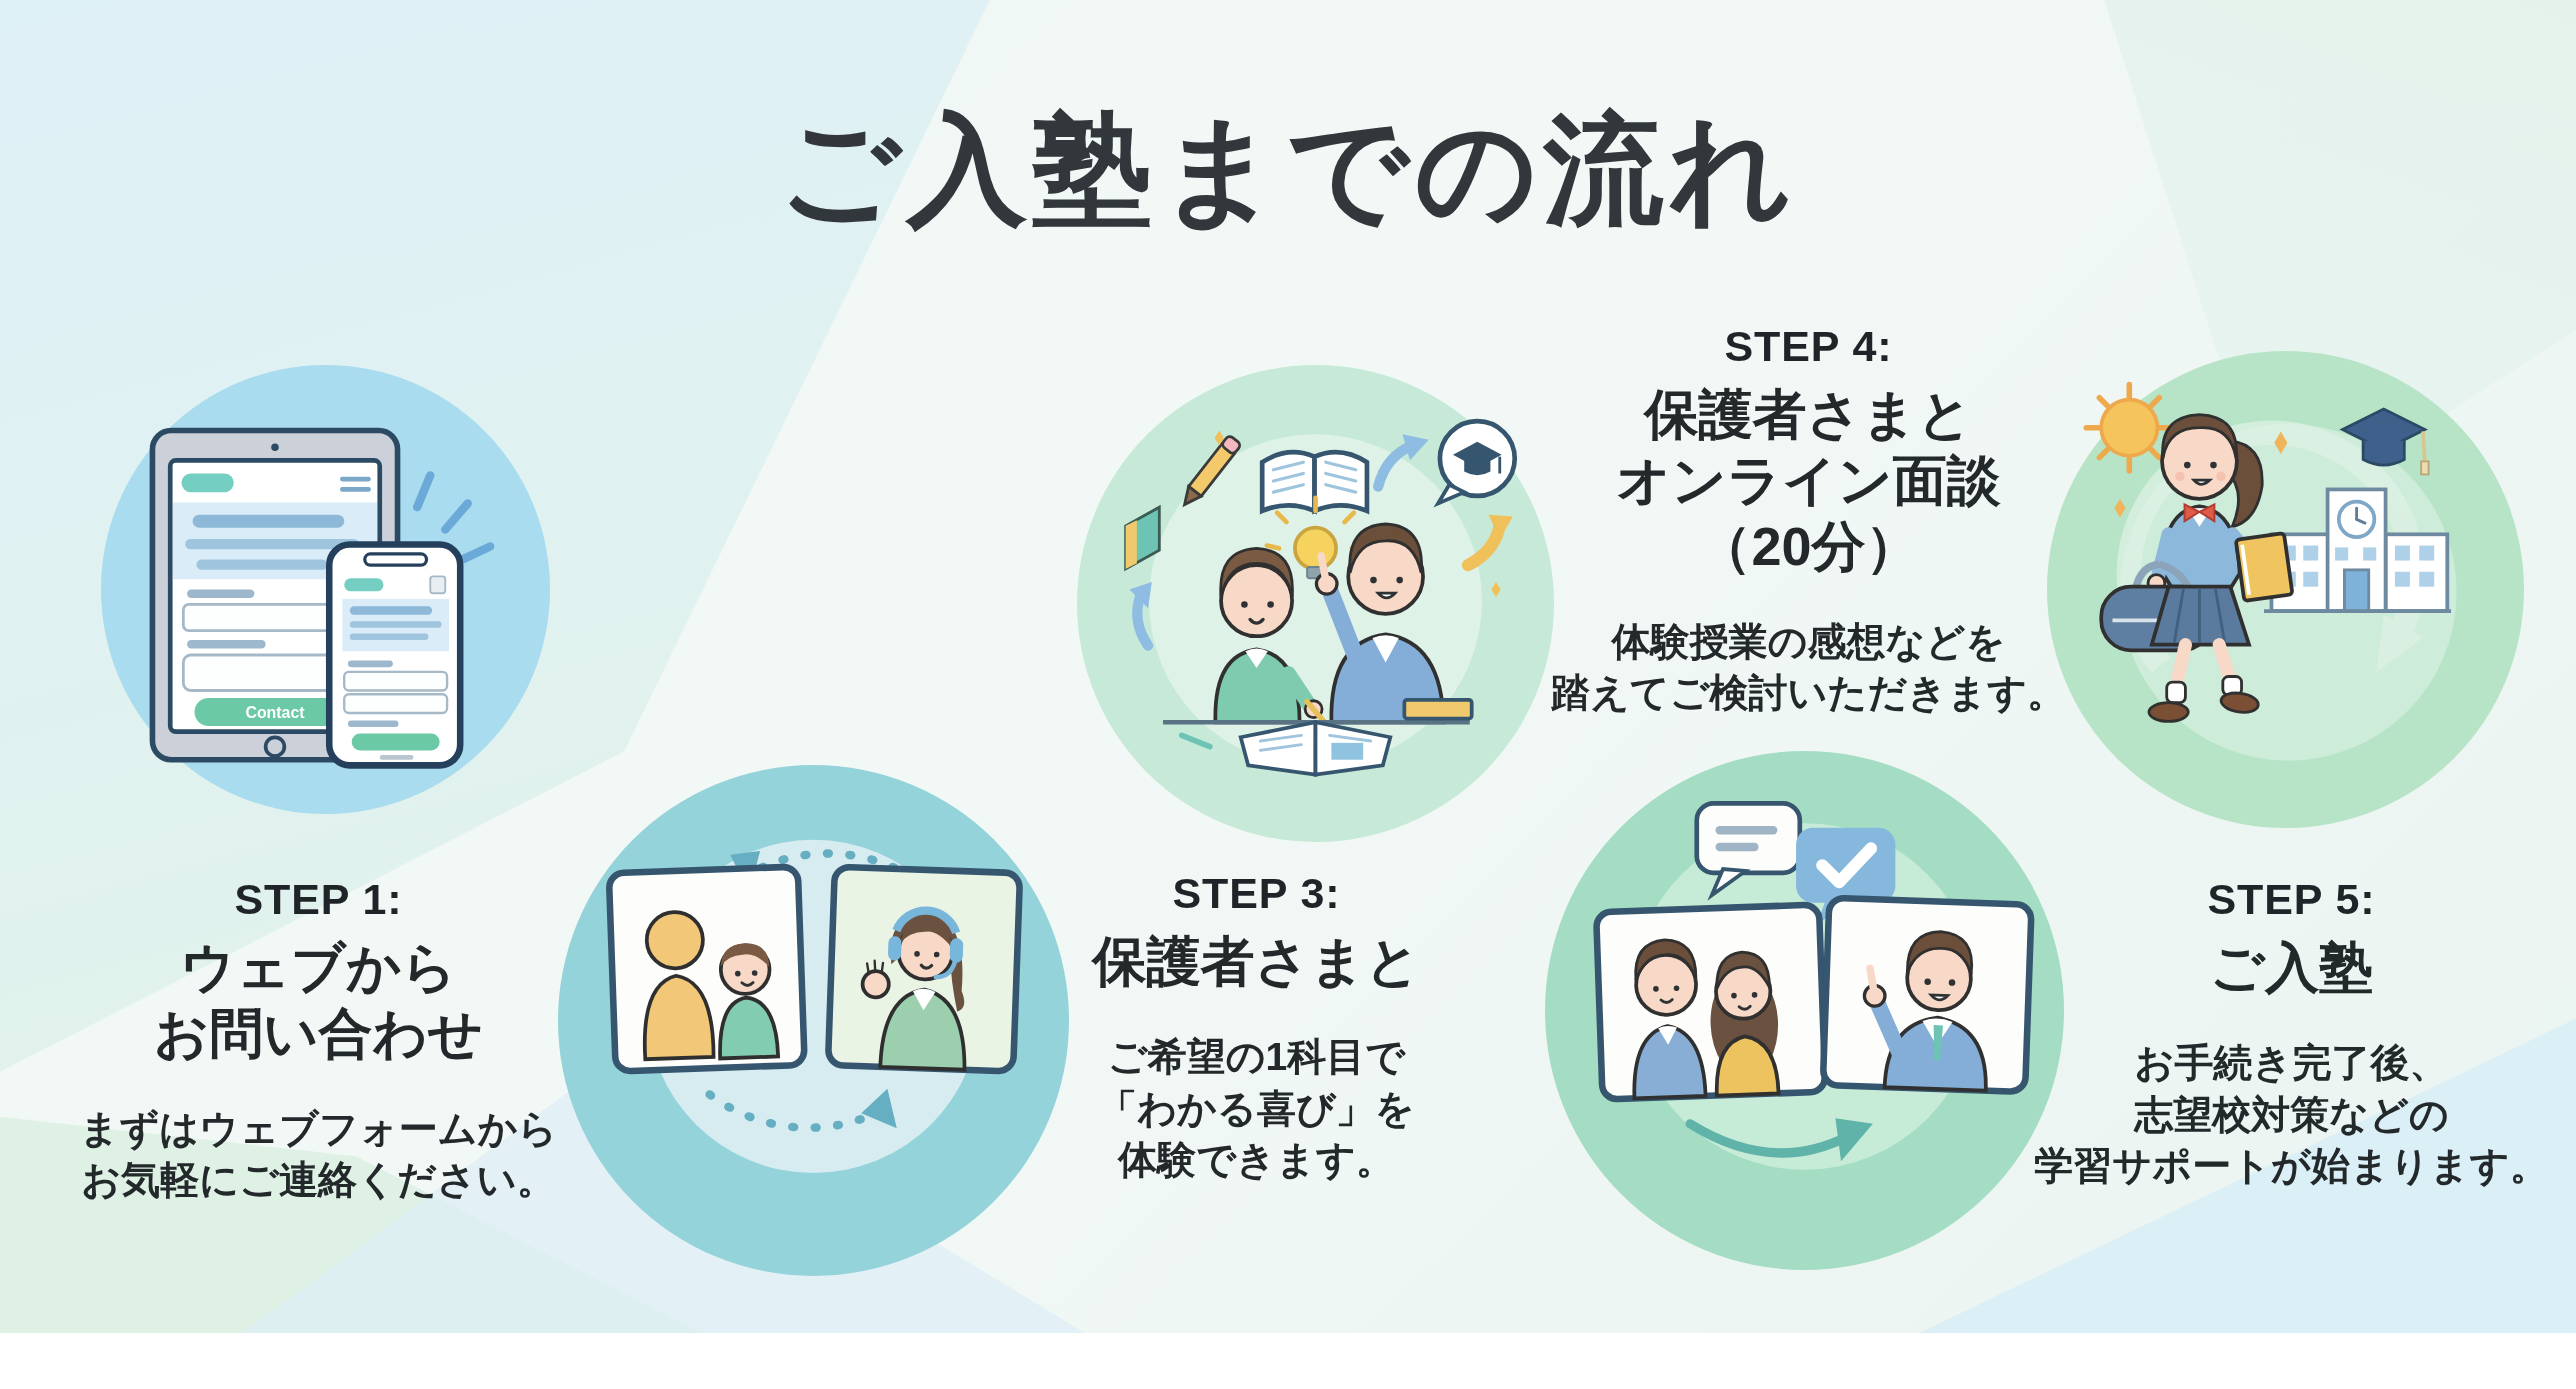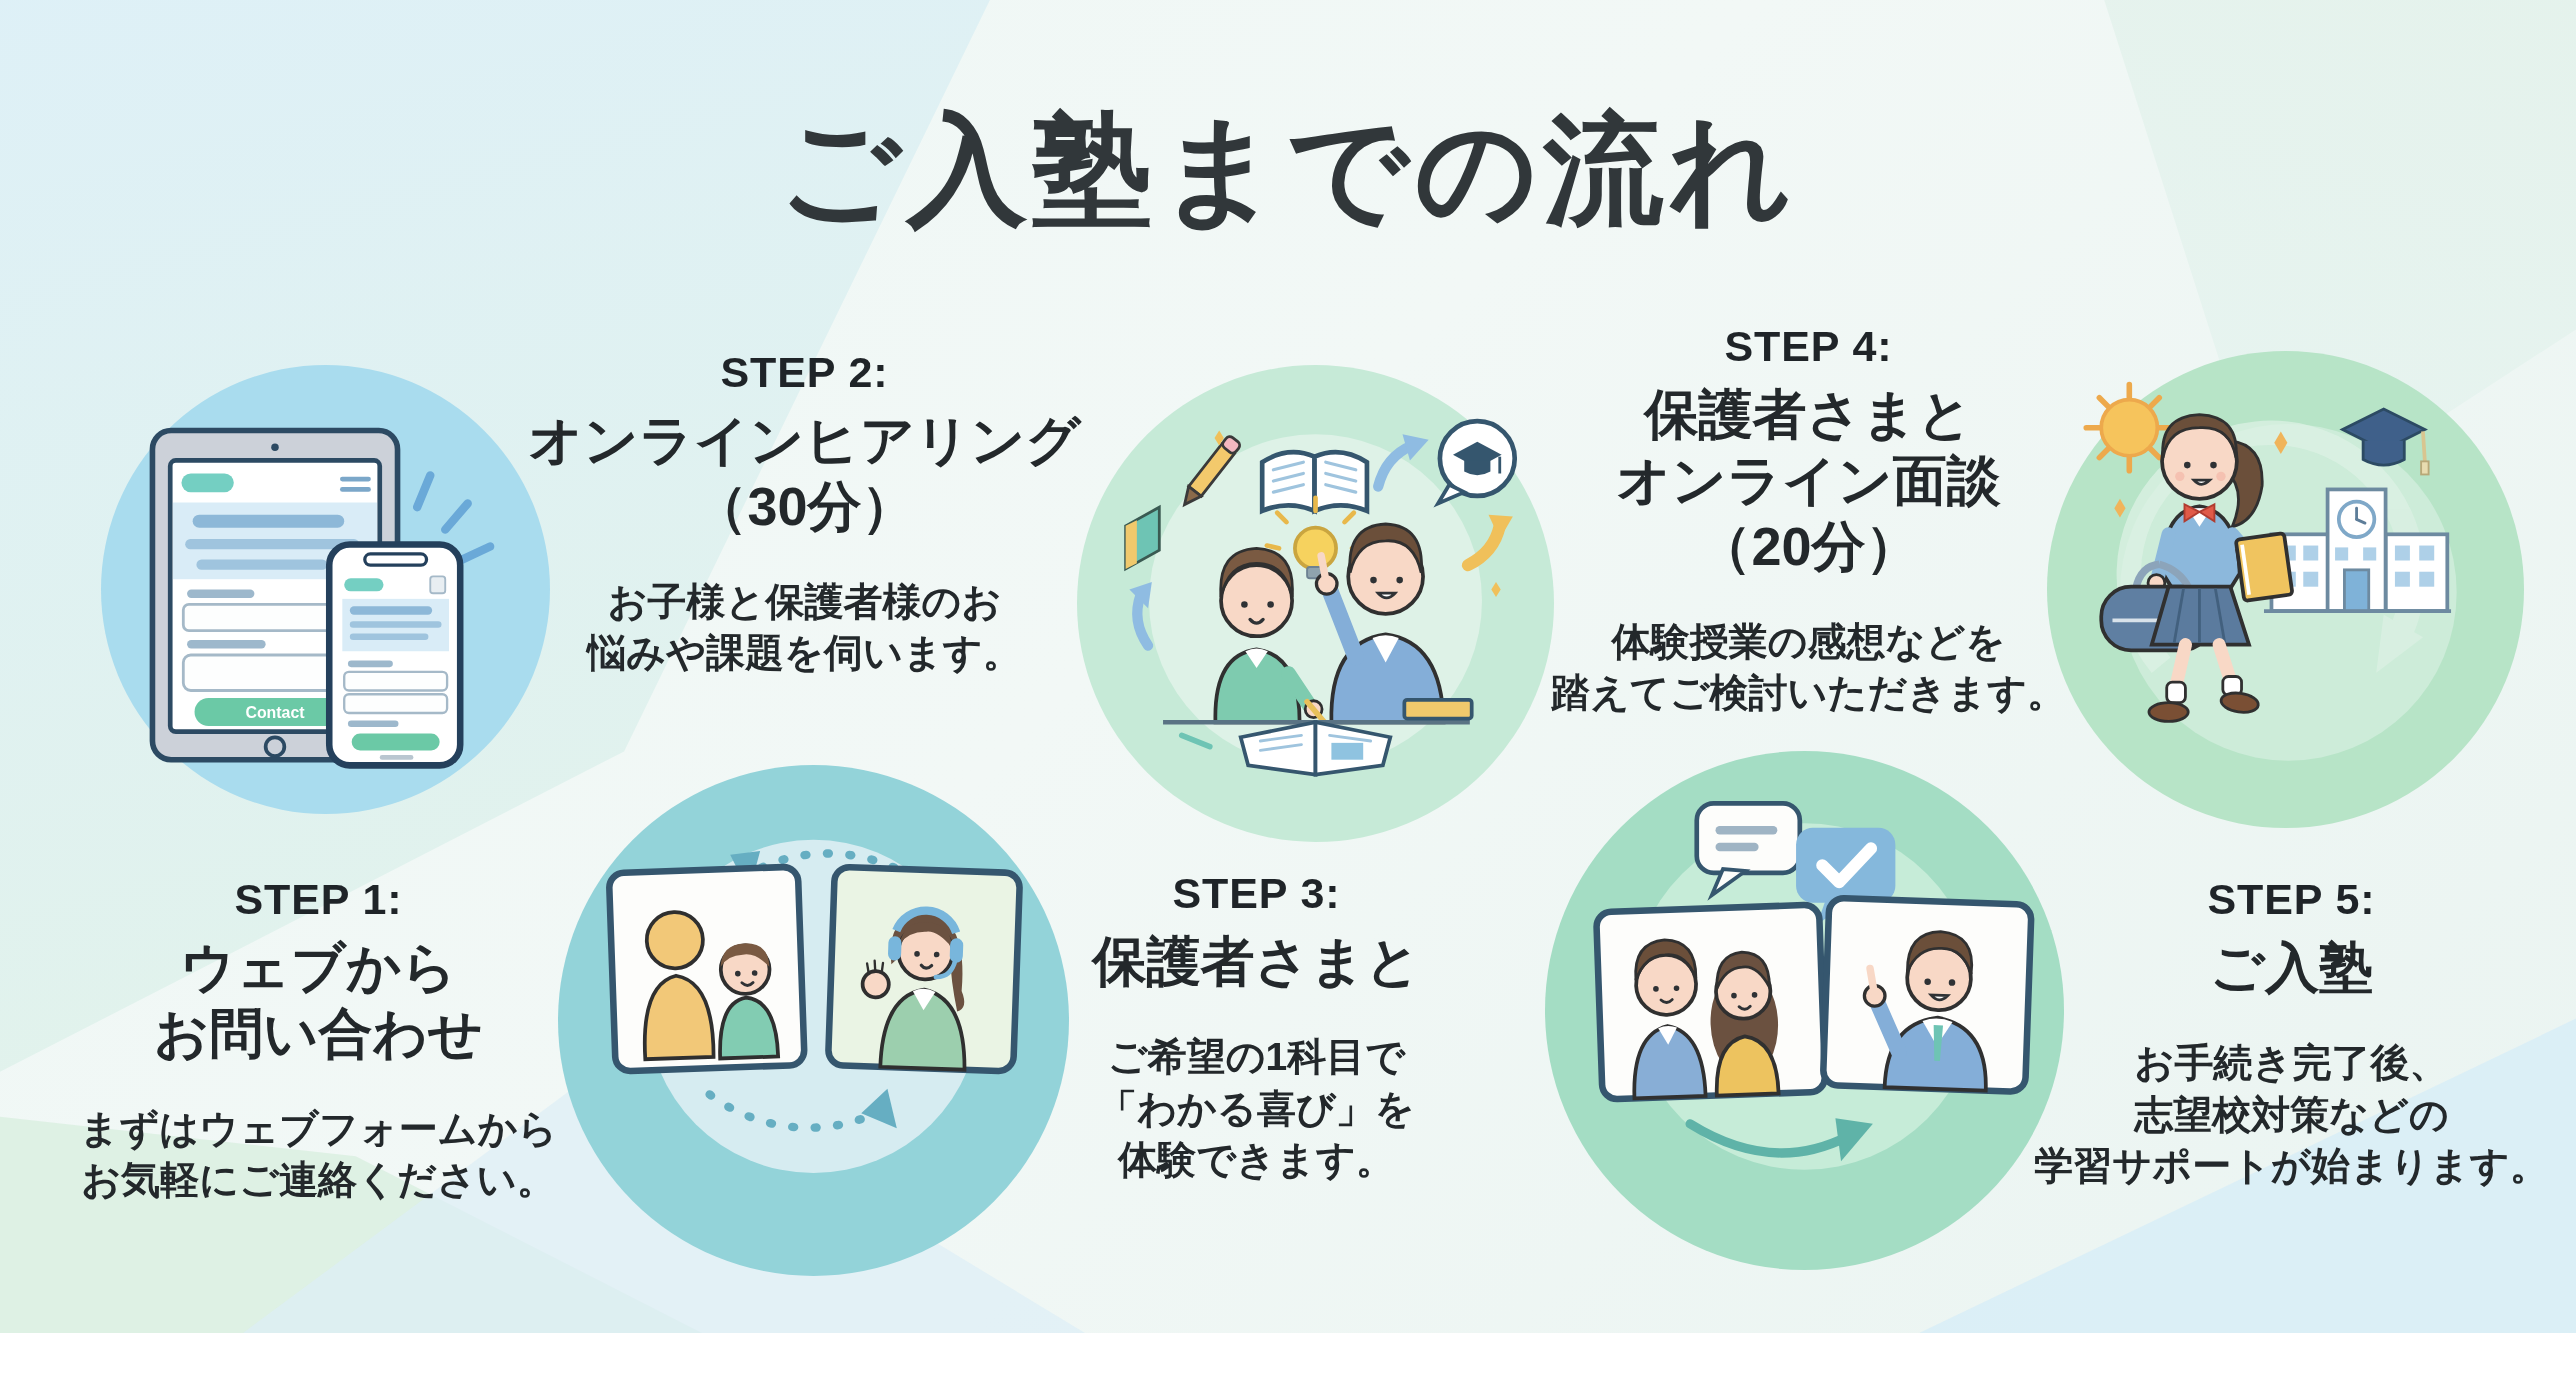--- a/index.html
+++ b/index.html
@@ -384,31 +384,20 @@
     <div class="step-heading">
       <div>ウェブから</div>
       <div>お問い合わせ</div>
     </div>
     <div class="step-body">
       <div>まずはウェブフォームから</div>
       <div>お気軽にご連絡ください。</div>
     </div>
   </div>
 
-  <div class="step-text" style="left:505px;top:348px;">
-    <div class="step-label">STEP 2:</div>
-    <div class="step-heading">
-      <div>オンラインヒアリング</div>
-      <div>（30分）</div>
-    </div>
-    <div class="step-body">
-      <div>お子様と保護者様のお</div>
-      <div>悩みや課題を伺います。</div>
-    </div>
-  </div>
 
   <div class="step-text" style="left:957px;top:869px;">
     <div class="step-label">STEP 3:</div>
     <div class="step-heading">
       <div>保護者さまと</div>
     </div>
     <div class="step-body">
       <div>ご希望の1科目で</div>
       <div>「わかる喜び」を</div>
       <div>体験できます。</div>

